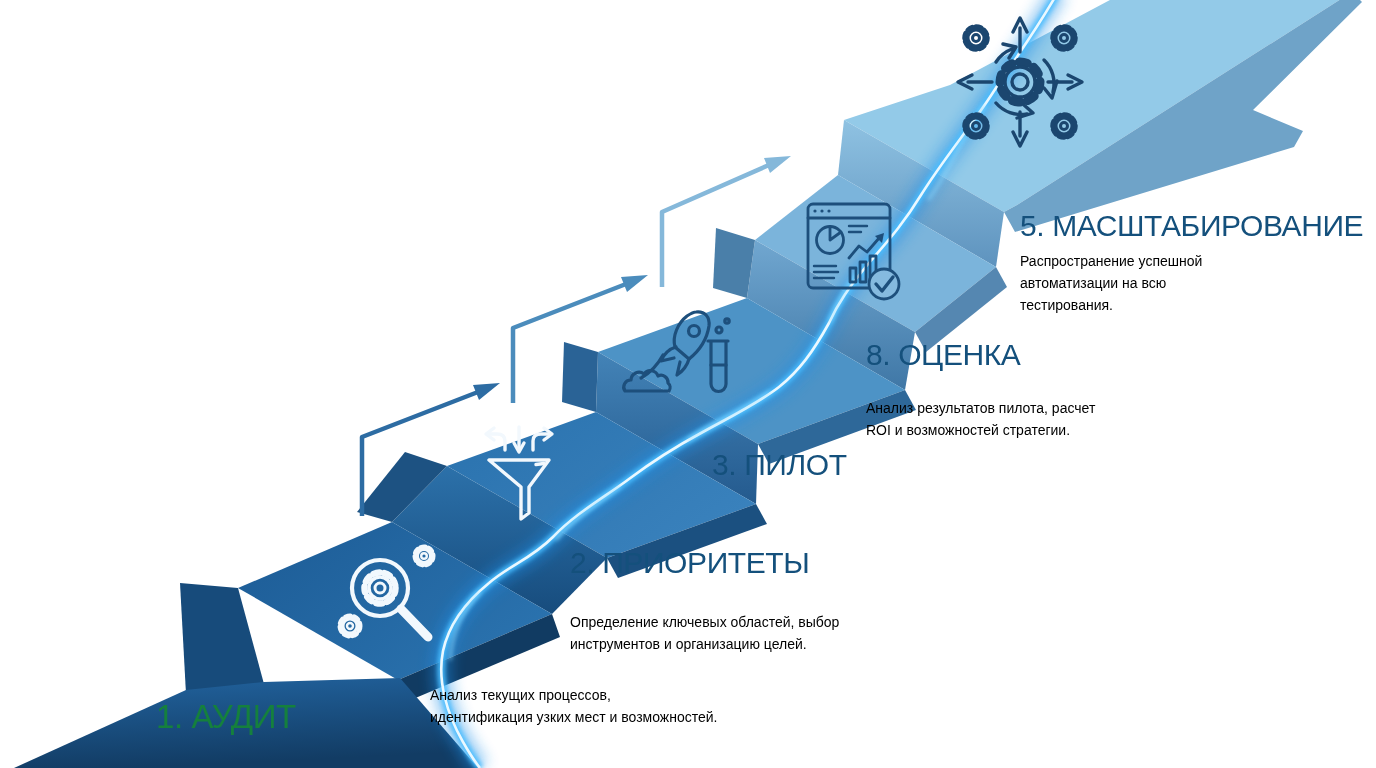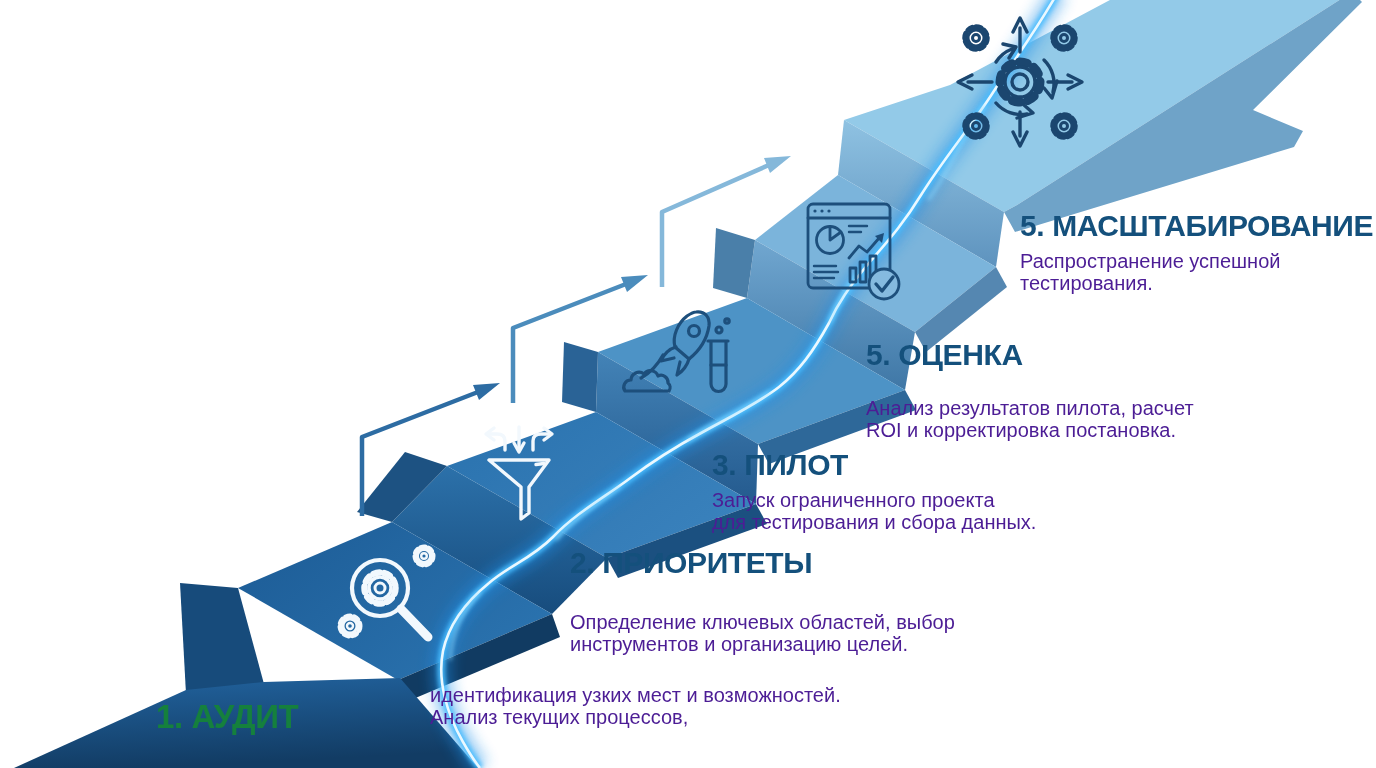--- a/index.html
+++ b/index.html
@@ -1,22 +1,22 @@
 <!DOCTYPE html>
 <html><head>
 <meta charset="utf-8">
 <style>
   html,body{margin:0;padding:0;background:#fff;}
   #stage{position:relative;width:1376px;height:768px;overflow:hidden;background:#fff;
          font-family:"Liberation Sans", sans-serif;}
   #scene{position:absolute;left:0;top:0;}
   .step-label{position:absolute;}
-  .step-title{font-weight:bold;font-size:30px;letter-spacing:-0.4px;color:#14507C;line-height:1.0;}
+  .step-title{font-weight:normal;font-size:30px;letter-spacing:-0.4px;color:#14507C;line-height:1.0;}
   .step-title.on-step{color:#15803d;font-size:33px;}
-  .step-desc{font-size:20px;color:#4c1d95;line-height:22px;margin-top:7px;}
+  .step-desc{font-size:14px;color:#000000;line-height:22px;margin-top:7px;}
   .step-desc span{display:block;}
   .t1{left:156px;top:700px;}
   .b1{left:430px;top:684px;}
   .t2{left:570px;top:548px;}
   .b2{left:570px;top:599px;}
   .t3{left:712px;top:450px;text-align:right;}
   .b3{left:712px;top:489px;}
   .t4{left:866px;top:340px;}
   .b4{left:866px;top:379px;}
   .t5{left:1020px;top:211px;}
@@ -224,58 +224,53 @@
           <polyline points="1017,118 1033,113 1024,105"></polyline>
     </g>
   </g>
 </svg>
 
 <div class="step-label t1">
   <div class="step-title on-step">1. АУДИТ</div>
 </div>
 <div class="step-label b1">
   <div class="step-desc" style="margin-top:0">
+    <span>Анализ текущих процессов,</span>
     <span>идентификация узких мест и возможностей.</span>
-    <span>Анализ текущих процессов,</span>
   </div>
 </div>
 
 <div class="step-label t2">
   <div class="step-title">2. ПРИОРИТЕТЫ</div>
 </div>
 <div class="step-label b2">
   <div class="step-desc" style="margin-top:12px">
     <span>Определение ключевых областей, выбор</span>
     <span>инструментов и организацию целей.</span>
   </div>
 </div>
 
 <div class="step-label t3">
   <div class="step-title">3. ПИЛОТ</div>
 </div>
-<div class="step-label b3">
-  <div class="step-desc" style="margin-top:0">
-    <span>Запуск ограниченного проекта</span>
-    <span>для тестирования и сбора данных.</span>
-  </div>
-</div>
 
 <div class="step-label t4">
-  <div class="step-title">5. ОЦЕНКА</div>
+  <div class="step-title">8. ОЦЕНКА</div>
 </div>
 <div class="step-label b4">
   <div class="step-desc" style="margin-top:18px">
     <span>Анализ результатов пилота, расчет</span>
-    <span>ROI и корректировка постановка.</span>
+    <span>ROI и возможностей стратегии.</span>
   </div>
 </div>
 
 <div class="step-label t5">
   <div class="step-title">5. МАСШТАБИРОВАНИЕ</div>
 </div>
 <div class="step-label b5">
   <div class="step-desc" style="margin-top:0">
     <span>Распространение успешной</span>
+    <span>автоматизации на всю</span>
     <span>тестирования.</span>
   </div>
 </div>
 
 </div>
 
 </body></html>

